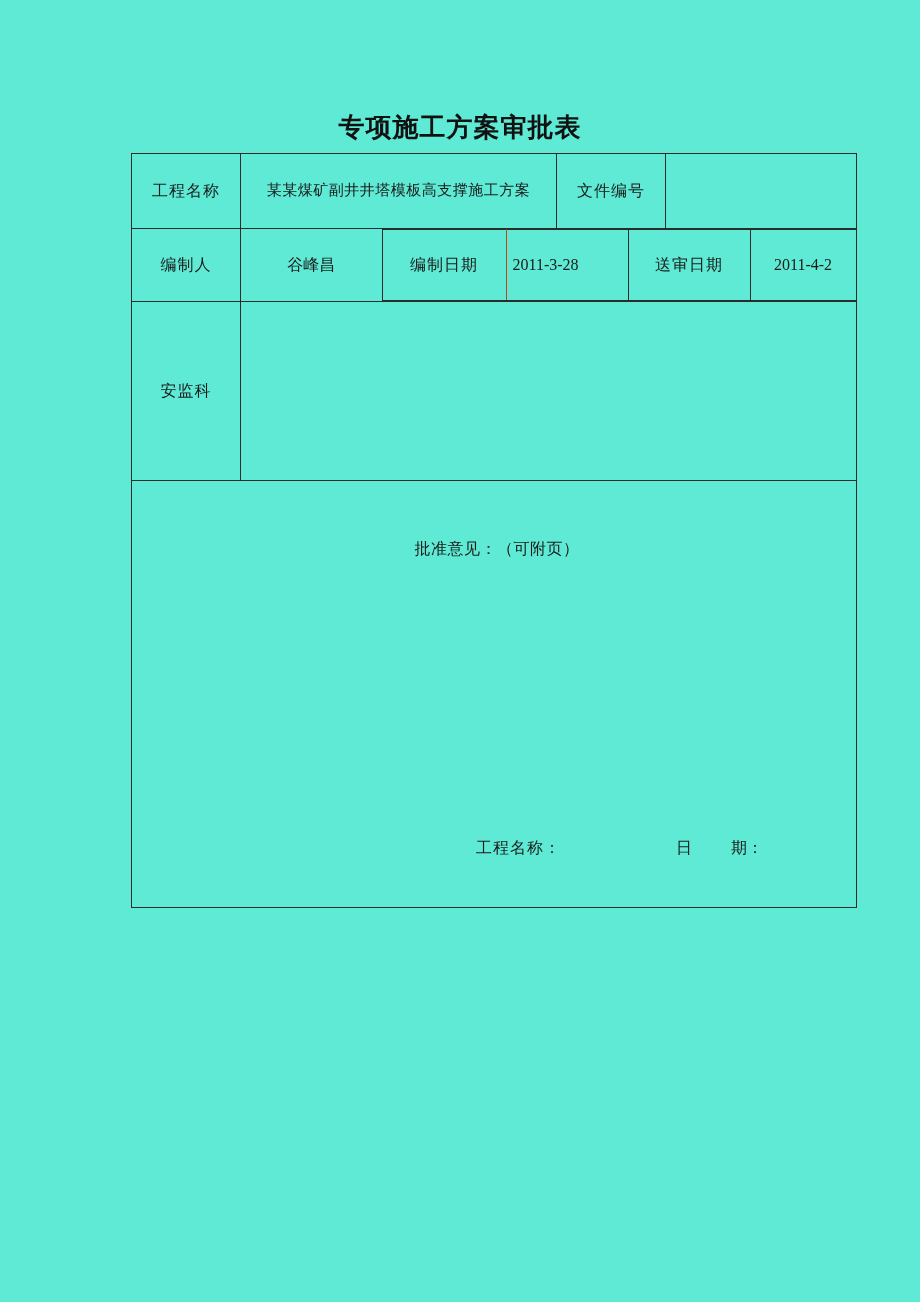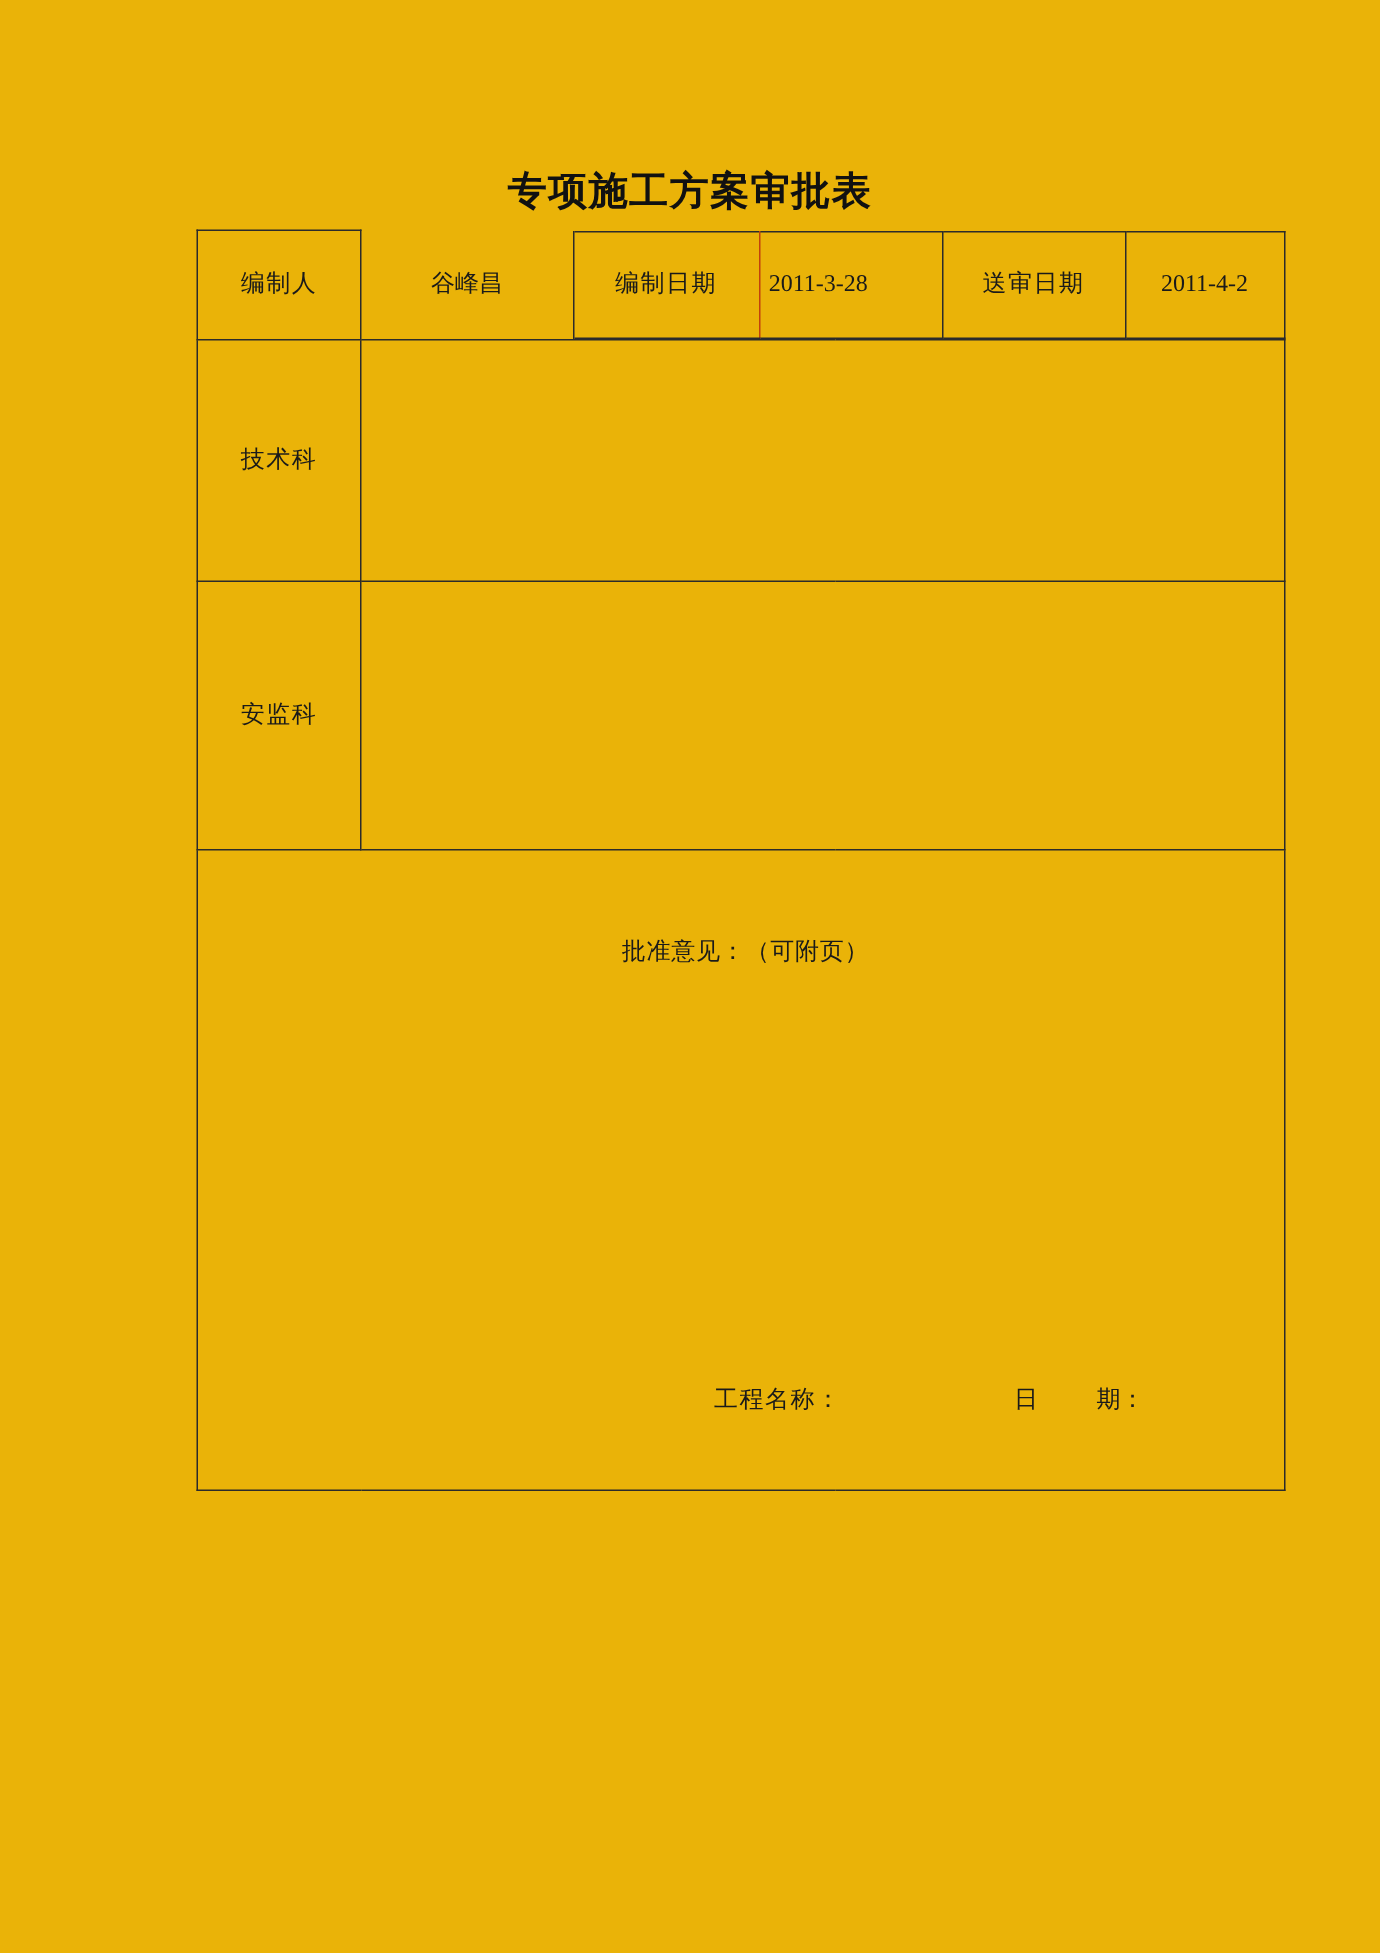--- a/index.html
+++ b/index.html
@@ -12,21 +12,21 @@
     height: 1302px;
     position: relative;
     font-family: "Liberation Serif", "DejaVu Serif", serif;
     color: #1a1a1a;
     overflow: hidden;
   }
 
   .page {
     position: absolute;
     inset: 0;
-    background: #eab308;
+    background: #5eead4;
   }
 
   
   .doc-title {
     position: absolute;
     left: 0;
     top: 110px;
     width: 920px;
     text-align: center;
     font-family: "Liberation Sans", "DejaVu Sans", sans-serif;
@@ -126,20 +126,34 @@
 
   <table class="approval-table">
     <colgroup>
       <col style="width:109px">
       <col style="width:316px">
       <col style="width:109px">
       <col style="width:191px">
     </colgroup>
     <tbody>
 
+      <tr class="r1">
+        <td>
+          <span class="cell-pad label-cell">工程名称</span>
+        </td>
+        <td>
+          <span class="cell-pad project-name">某某煤矿副井井塔模板高支撑施工方案</span>
+        </td>
+        <td>
+          <span class="cell-pad label-cell">文件编号</span>
+        </td>
+        <td>
+          <span class="cell-pad value-cell"></span>
+        </td>
+      </tr>
 
       <tr class="r2">
         <td>
           <span class="cell-pad label-cell">编制人</span>
         </td>
         <td colspan="3" style="padding:0;border:0;">
           <table style="width:100%;border-collapse:collapse;table-layout:fixed;">
             <colgroup>
               <col style="width:141px">
               <col style="width:124px">
@@ -163,28 +177,20 @@
               </td>
               <td style="height:70px;text-align:center;vertical-align:middle;margin-top:20px;">
                 <span class="cell-pad date-val">2011-4-2</span>
               </td>
             </tr>
           </tbody>
             </table>
         </td>
       </tr>
 
-      <tr class="r3">
-        <td>
-          <span class="cell-pad dept-label">技术科</span>
-        </td>
-        <td colspan="3" class="dept-body">
-          <span class="cell-pad"></span>
-        </td>
-      </tr>
 
       <tr class="r4">
         <td>
           <span class="cell-pad dept-label">安监科</span>
         </td>
         <td colspan="3" class="dept-body">
           <span class="cell-pad"></span>
         </td>
       </tr>
 

